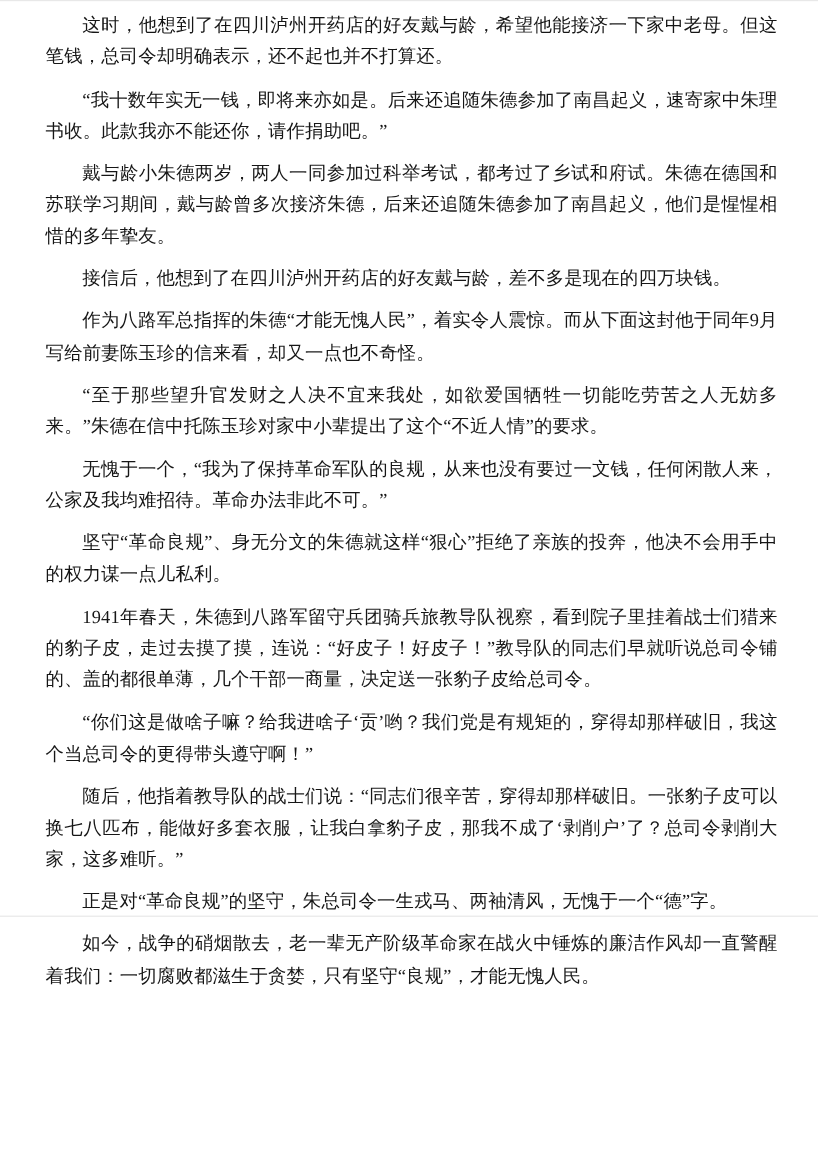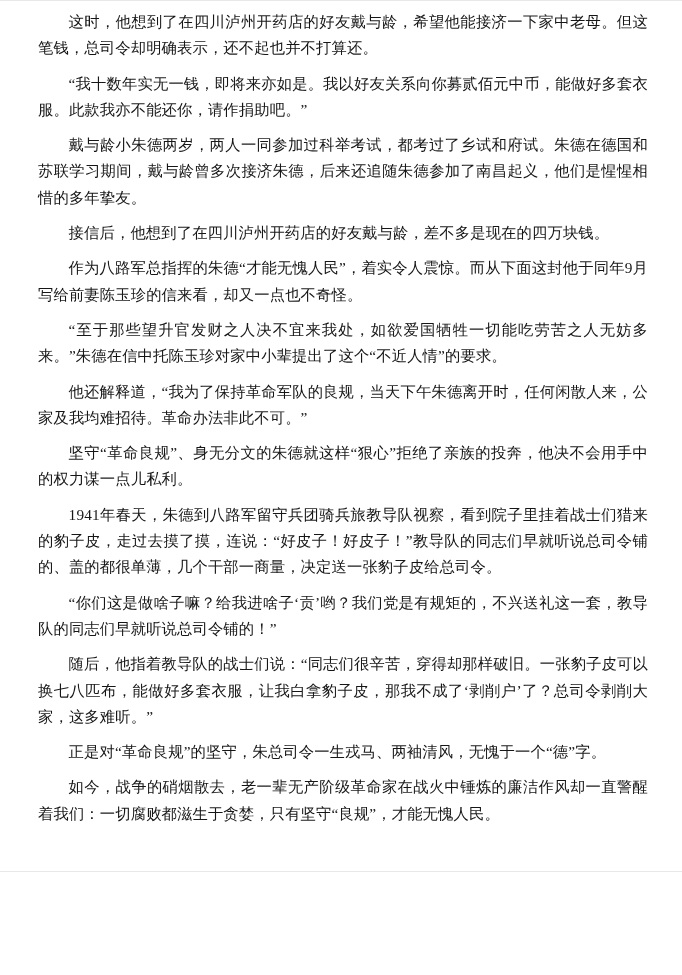--- a/index.html
+++ b/index.html
@@ -10,21 +10,21 @@
   body {
     width: 682px;
     height: 975px;
     font-family: "Liberation Serif", "DejaVu Serif", serif;
     color: #1a1a1a;
     overflow: hidden;
   }
   .page {
     box-sizing: border-box;
     width: 682px;
-    height: 872px;
+    height: 764px;
     padding: 8px 34px 8px 38px;
     background: #ffffff;
     border-top: 1px solid #e8e8e8;
     border-bottom: 1px solid #e8e8e8;
   }
   .article {
     display: block;
   }
   .para {
     margin: 0 0 9px 0;
@@ -40,26 +40,26 @@
   .para:last-child {
     margin-bottom: 12px;
   }
 </style>
 </head>
 <body>
 
 <div class="page">
   <div class="article">
     <p class="para">这时，他想到了在四川泸州开药店的好友戴与龄，希望他能接济一下家中老母。但这笔钱，总司令却明确表示，还不起也并不打算还。</p>
-    <p class="para">“我十数年实无一钱，即将来亦如是。我以好友关系向你募贰佰元中币，能做好多套衣服。此款我亦不能还你，请作捐助吧。”</p>
+    <p class="para">“我十数年实无一钱，即将来亦如是。后来还追随朱德参加了南昌起义，速寄家中朱理书收。此款我亦不能还你，请作捐助吧。”</p>
     <p class="para">戴与龄小朱德两岁，两人一同参加过科举考试，都考过了乡试和府试。朱德在德国和苏联学习期间，戴与龄曾多次接济朱德，后来还追随朱德参加了南昌起义，他们是惺惺相惜的多年挚友。</p>
     <p class="para">接信后，他想到了在四川泸州开药店的好友戴与龄，差不多是现在的四万块钱。</p>
     <p class="para">作为八路军总指挥的朱德“才能无愧人民”，着实令人震惊。而从下面这封他于同年9月写给前妻陈玉珍的信来看，却又一点也不奇怪。</p>
     <p class="para">“至于那些望升官发财之人决不宜来我处，如欲爱国牺牲一切能吃劳苦之人无妨多来。”朱德在信中托陈玉珍对家中小辈提出了这个“不近人情”的要求。</p>
-    <p class="para">他还解释道，“我为了保持革命军队的良规，当天下午朱德离开时，任何闲散人来，公家及我均难招待。革命办法非此不可。”</p>
+    <p class="para">无愧于一个，“我为了保持革命军队的良规，从来也没有要过一文钱，任何闲散人来，公家及我均难招待。革命办法非此不可。”</p>
     <p class="para">坚守“革命良规”、身无分文的朱德就这样“狠心”拒绝了亲族的投奔，他决不会用手中的权力谋一点儿私利。</p>
     <p class="para">1941年春天，朱德到八路军留守兵团骑兵旅教导队视察，看到院子里挂着战士们猎来的豹子皮，走过去摸了摸，连说：“好皮子！好皮子！”教导队的同志们早就听说总司令铺的、盖的都很单薄，几个干部一商量，决定送一张豹子皮给总司令。</p>
-    <p class="para">“你们这是做啥子嘛？给我进啥子‘贡’哟？我们党是有规矩的，不兴送礼这一套，教导队的同志们早就听说总司令铺的！”</p>
+    <p class="para">“你们这是做啥子嘛？给我进啥子‘贡’哟？我们党是有规矩的，穿得却那样破旧，我这个当总司令的更得带头遵守啊！”</p>
     <p class="para">随后，他指着教导队的战士们说：“同志们很辛苦，穿得却那样破旧。一张豹子皮可以换七八匹布，能做好多套衣服，让我白拿豹子皮，那我不成了‘剥削户’了？总司令剥削大家，这多难听。”</p>
     <p class="para">正是对“革命良规”的坚守，朱总司令一生戎马、两袖清风，无愧于一个“德”字。</p>
     <p class="para">如今，战争的硝烟散去，老一辈无产阶级革命家在战火中锤炼的廉洁作风却一直警醒着我们：一切腐败都滋生于贪婪，只有坚守“良规”，才能无愧人民。</p>
   </div>
 </div>
 
 </body></html>

